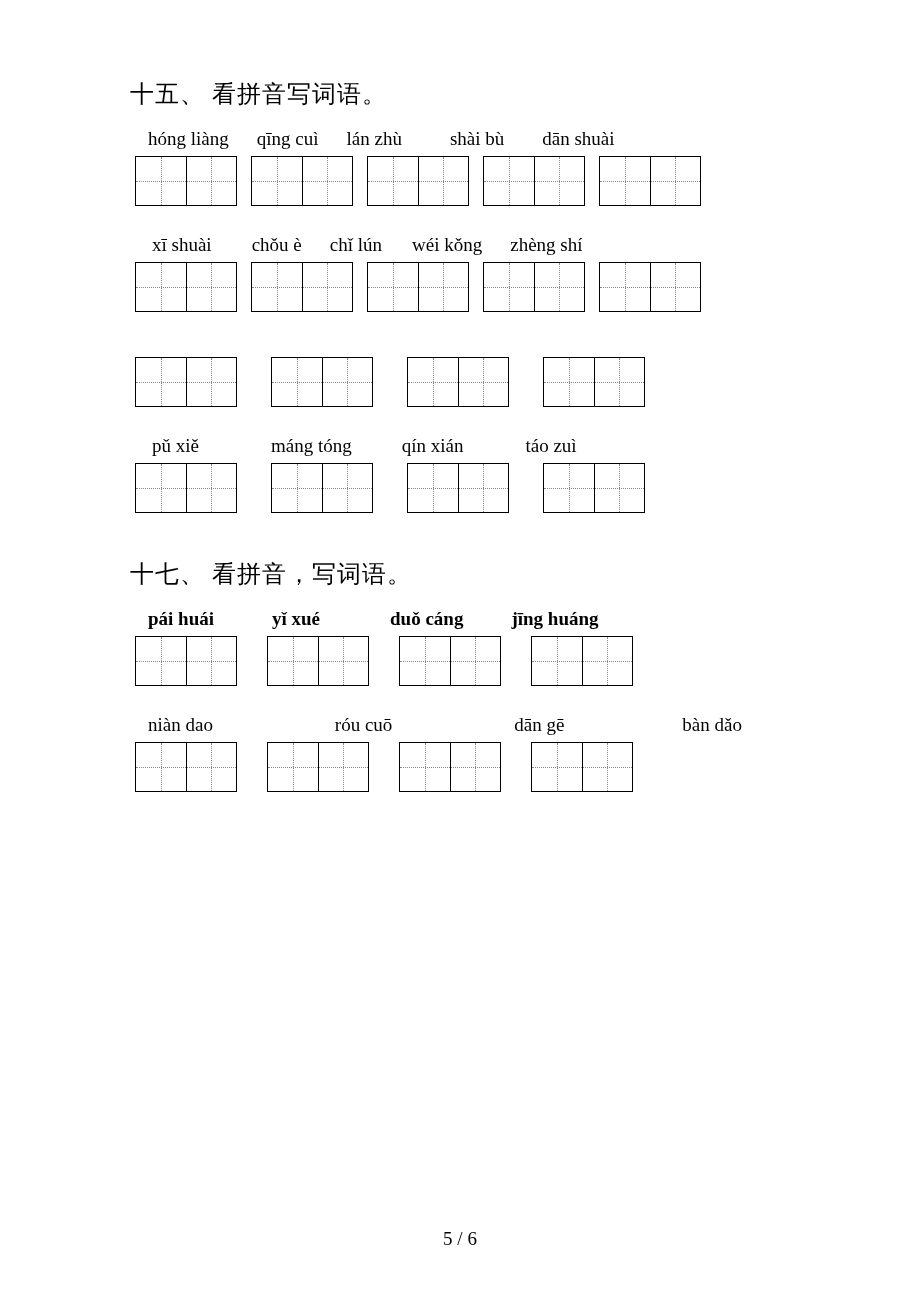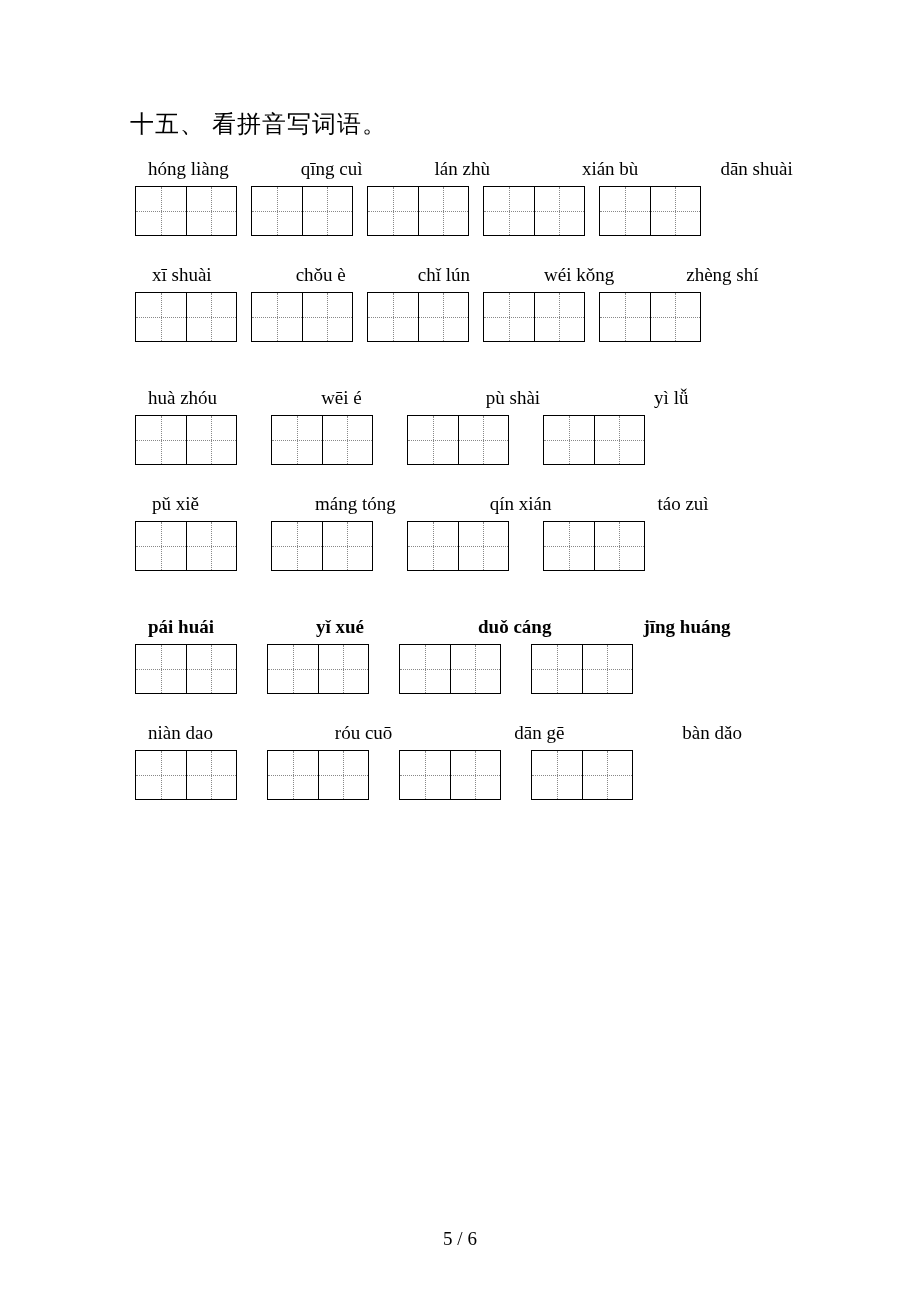--- a/index.html
+++ b/index.html
@@ -5,35 +5,34 @@
   * { margin: 0; padding: 0; box-sizing: border-box; }
   body {
     background: #fff;
     font-family: "SimSun", "宋体", serif;
     width: 920px;
     height: 1302px;
     position: relative;
     color: #000;
   }
   .page {
-    padding: 108px 130px 60px 130px;
+    padding: 78px 130px 60px 130px;
   }
   .section {
     margin-bottom: 45px;
   }
   .section-title {
     font-size: 24px;
     margin-bottom: 18px;
     letter-spacing: 1px;
   }
   .pinyin-row {
     display: flex;
     margin-bottom: 6px;
     margin-left: 10px;
-    gap: 44px;
   }
   .pinyin-row .py {
     font-family: "Times New Roman", serif;
     font-size: 19px;
     margin-right: 28px;
     white-space: nowrap;
   }
   .box-row {
     display: flex;
     gap: 14px;
@@ -83,21 +82,21 @@
 
 <div class="page">
 
   <div class="section">
     <div class="section-title">十五、 看拼音写词语。</div>
 
     <div class="pinyin-row" style="margin-left:18px;">
       <span class="py">hóng liàng</span>
       <span class="py">qīng cuì</span>
       <span class="py" style="margin-right:48px;">lán zhù</span>
-      <span class="py" style="margin-right:38px;">xián bù</span>
+      <span class="py" style="margin-right:38px;">shài bù</span>
       <span class="py">dān shuài</span>
     </div>
     <div class="box-row">
       <div class="tianzi two">
           <span class="dv1"></span>
           <span class="dv2"></span>
           <span class="dh"></span>
         </div>
       <div class="tianzi two">
           <span class="dv1"></span>
@@ -152,26 +151,20 @@
       <div class="tianzi two">
           <span class="dv1"></span>
           <span class="dv2"></span>
           <span class="dh"></span>
         </div>
     </div>
   </div>
 
   <div class="section">
 
-    <div class="pinyin-row spread" style="margin-left:18px;">
-      <span class="py">huà zhóu</span>
-      <span class="py" style="margin-right:80px;">wēi é</span>
-      <span class="py" style="margin-right:70px;">pù shài</span>
-      <span class="py">yì lǚ</span>
-    </div>
     <div class="box-row gap-wide">
       <div class="tianzi two">
           <span class="dv1"></span>
           <span class="dv2"></span>
           <span class="dh"></span>
         </div>
       <div class="tianzi two">
           <span class="dv1"></span>
           <span class="dv2"></span>
           <span class="dh"></span>
@@ -212,20 +205,21 @@
         </div>
       <div class="tianzi two">
           <span class="dv1"></span>
           <span class="dv2"></span>
           <span class="dh"></span>
         </div>
     </div>
   </div>
 
   <div class="section">
+    <div class="section-title">十七、 看拼音，写词语。</div>
 
     <div class="pinyin-row spread2" style="margin-left:18px;font-weight:bold;">
       <span class="py" style="margin-right:58px;">pái huái</span>
       <span class="py" style="margin-right:70px;">yǐ xué</span>
       <span class="py" style="margin-right:48px;">duǒ cáng</span>
       <span class="py">jīng huáng</span>
     </div>
     <div class="box-row gap-med">
       <div class="tianzi two">
           <span class="dv1"></span>

